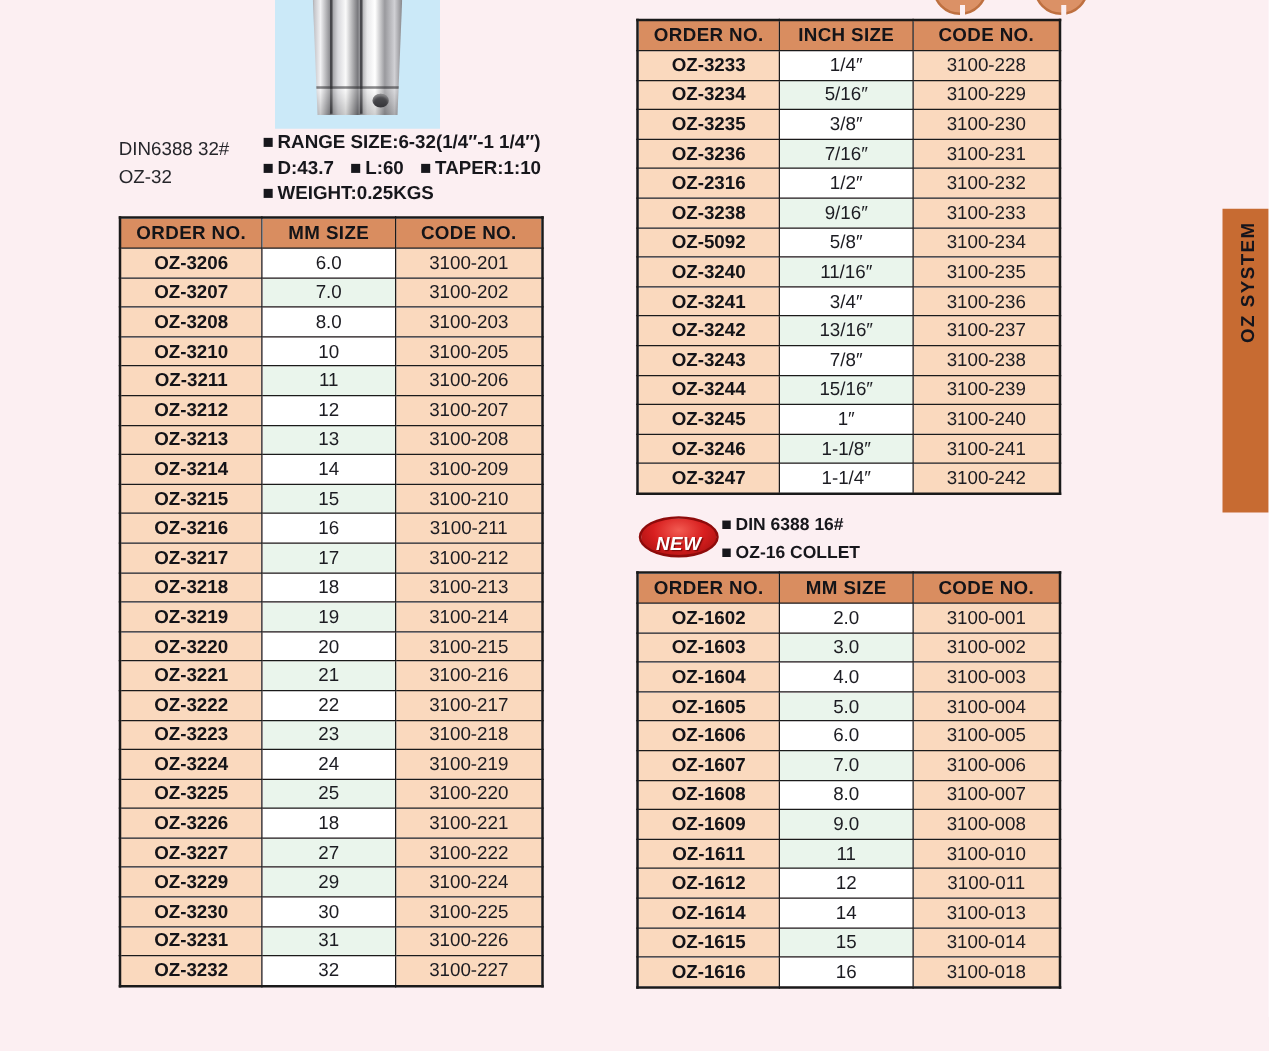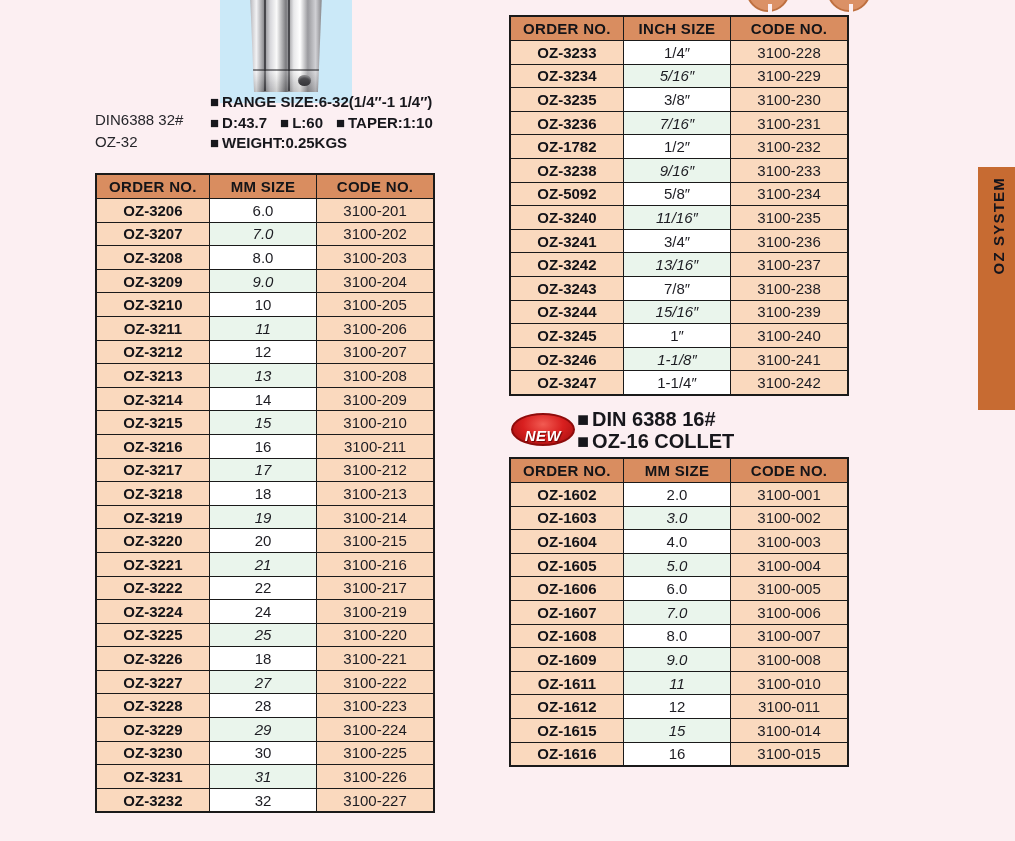--- a/index.html
+++ b/index.html
@@ -29,21 +29,21 @@
   .endview{position:absolute;top:-32px;width:44px;height:44px;border-radius:50%;
            background:#DB9166;border:2px solid #BE7040;box-sizing:border-box;}
   .endview.e1{left:0;}
   .endview.e2{left:81px;}
   .notch{position:absolute;top:4px;width:4px;height:10px;background:var(--page-bg,#FCEFF2);}
   .notch.n1{left:22px;}
   .notch.n2{left:103px;}
 
   
   .model-block{position:absolute;left:95px;top:109px;font-size:15px;line-height:22px;color:#26262b;}
-  .spec-block{position:absolute;left:210px;top:92px;font-size:15px;line-height:20.5px;
+  .spec-block{position:absolute;left:210px;top:104px;font-size:15px;line-height:20.5px;
               font-weight:700;color:#17171c;white-space:nowrap;}
   .spec-item{margin-right:13px;}
   .spec-item:last-child{margin-right:0;}
   .bullet{display:inline-block;margin-right:3px;}
 
   
   .tbl-wrap{position:absolute;width:340px;}
   .tbl-oz32mm{left:95px;top:173px;}
   .tbl-oz32inch{left:509px;top:15px;}
   .tbl-oz16mm{left:509px;top:457px;}
@@ -51,30 +51,30 @@
                    border:2px solid var(--border,#1A1A1A);}
   .data-table th,.data-table td{border:1px solid var(--border,#1A1A1A);
                    text-align:center;padding:0;overflow:hidden;}
   .data-table th{height:23px;font-size:15px;font-weight:700;letter-spacing:.3px;
                    background:var(--header-bg,#D98D60);color:#141418;}
   .data-table td{height:22.6px;font-size:15px;color:#1c1c22;line-height:1;}
   .data-table th.c0{width:33.5%;} .data-table th.c1{width:31.8%;} .data-table th.c2{width:34.7%;}
   td.order{font-weight:700;background:var(--peach,#FAD9BE);color:#131318;margin-top:20px;}
   td.code{background:var(--peach,#FAD9BE);}
   td.size{background:#FFFFFF;}
-  td.size.alt{background:var(--green,#EAF5EC);font-style:italic;}
+  td.size.alt{background:var(--green,#EAF5EC);}
 
   
   .new-badge{position:absolute;left:511px;top:413px;width:64px;height:33px;
              border-radius:50%;border:2px solid #8E0B0B;box-sizing:border-box;
              background:radial-gradient(ellipse at 50% 32%,#F25B52 0%,var(--new-badge-red,#D81F1F) 48%,#9E0D0D 100%);
              display:flex;align-items:flex-end;justify-content:center;}
   .new-badge span{color:#fff;font-weight:700;font-style:italic;font-size:15px;
              letter-spacing:.5px;text-shadow:1px 1px 1px rgba(90,0,0,.8);}
-  .new-lines{position:absolute;left:577px;top:408px;font-size:20px;font-weight:700;
+  .new-lines{position:absolute;left:577px;top:408px;font-size:14px;font-weight:700;
              line-height:22px;color:#17171c;white-space:nowrap;}
 
   
   .side-tab{position:absolute;left:978px;top:167px;width:37px;height:243px;
             background:var(--tab-bg,#C76B32);}
   .side-tab span{position:absolute;left:9px;top:0;width:243px;height:24px;line-height:24px;
             transform-origin:top left;transform:rotate(-90deg) translateX(-100%);
             text-align:right;padding-right:10px;box-sizing:border-box;
             font-size:15px;font-weight:700;letter-spacing:1.2px;color:#14141c;}
 </style>
@@ -128,25 +128,20 @@
             <td class="order">OZ-3207</td>
             <td class="size alt">7.0</td>
             <td class="code">3100-202</td>
           </tr>
           <tr>
             <td class="order">OZ-3208</td>
             <td class="size">8.0</td>
             <td class="code">3100-203</td>
           </tr>
           <tr>
-            <td class="order">OZ-3209</td>
-            <td class="size alt">9.0</td>
-            <td class="code">3100-204</td>
-          </tr>
-          <tr>
             <td class="order">OZ-3210</td>
             <td class="size">10</td>
             <td class="code">3100-205</td>
           </tr>
           <tr>
             <td class="order">OZ-3211</td>
             <td class="size alt">11</td>
             <td class="code">3100-206</td>
           </tr>
           <tr>
@@ -198,45 +193,45 @@
             <td class="order">OZ-3221</td>
             <td class="size alt">21</td>
             <td class="code">3100-216</td>
           </tr>
           <tr>
             <td class="order">OZ-3222</td>
             <td class="size">22</td>
             <td class="code">3100-217</td>
           </tr>
           <tr>
+            <td class="order">OZ-3223</td>
+            <td class="size alt">23</td>
+            <td class="code">3100-218</td>
+          </tr>
+          <tr>
             <td class="order">OZ-3224</td>
             <td class="size">24</td>
             <td class="code">3100-219</td>
           </tr>
           <tr>
             <td class="order">OZ-3225</td>
             <td class="size alt">25</td>
             <td class="code">3100-220</td>
           </tr>
           <tr>
             <td class="order">OZ-3226</td>
             <td class="size">18</td>
             <td class="code">3100-221</td>
           </tr>
           <tr>
             <td class="order">OZ-3227</td>
             <td class="size alt">27</td>
             <td class="code">3100-222</td>
           </tr>
           <tr>
-            <td class="order">OZ-3228</td>
-            <td class="size">28</td>
-            <td class="code">3100-223</td>
-          </tr>
-          <tr>
             <td class="order">OZ-3229</td>
             <td class="size alt">29</td>
             <td class="code">3100-224</td>
           </tr>
           <tr>
             <td class="order">OZ-3230</td>
             <td class="size">30</td>
             <td class="code">3100-225</td>
           </tr>
           <tr>
@@ -276,21 +271,21 @@
             <td class="order">OZ-3235</td>
             <td class="size">3/8″</td>
             <td class="code">3100-230</td>
           </tr>
           <tr>
             <td class="order">OZ-3236</td>
             <td class="size alt">7/16″</td>
             <td class="code">3100-231</td>
           </tr>
           <tr>
-            <td class="order">OZ-1782</td>
+            <td class="order">OZ-2316</td>
             <td class="size">1/2″</td>
             <td class="code">3100-232</td>
           </tr>
           <tr>
             <td class="order">OZ-3238</td>
             <td class="size alt">9/16″</td>
             <td class="code">3100-233</td>
           </tr>
           <tr>
             <td class="order">OZ-5092</td>
@@ -394,28 +389,33 @@
             <td class="order">OZ-1611</td>
             <td class="size alt">11</td>
             <td class="code">3100-010</td>
           </tr>
           <tr>
             <td class="order">OZ-1612</td>
             <td class="size">12</td>
             <td class="code">3100-011</td>
           </tr>
           <tr>
+            <td class="order">OZ-1614</td>
+            <td class="size">14</td>
+            <td class="code">3100-013</td>
+          </tr>
+          <tr>
             <td class="order">OZ-1615</td>
             <td class="size alt">15</td>
             <td class="code">3100-014</td>
           </tr>
           <tr>
             <td class="order">OZ-1616</td>
             <td class="size">16</td>
-            <td class="code">3100-015</td>
+            <td class="code">3100-018</td>
           </tr>
         </tbody>
       </table>
     </div>
 
   <div class="new-badge">
     <span>NEW</span>
   </div>
   <div class="new-lines" id="new-lines">
       <div><span class="bullet">■</span>DIN 6388 16#</div>

